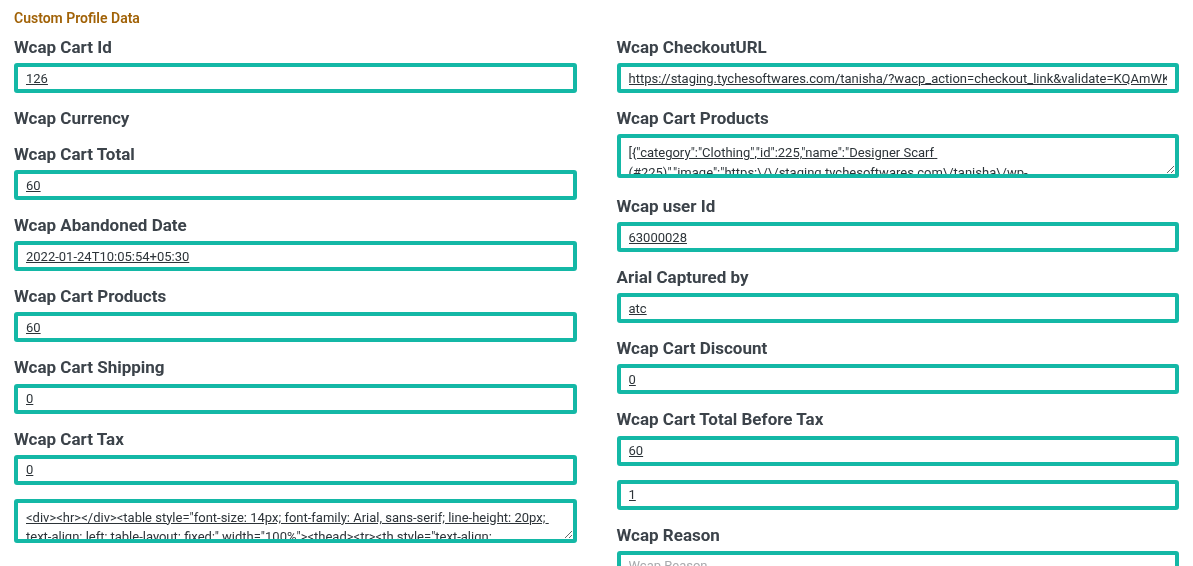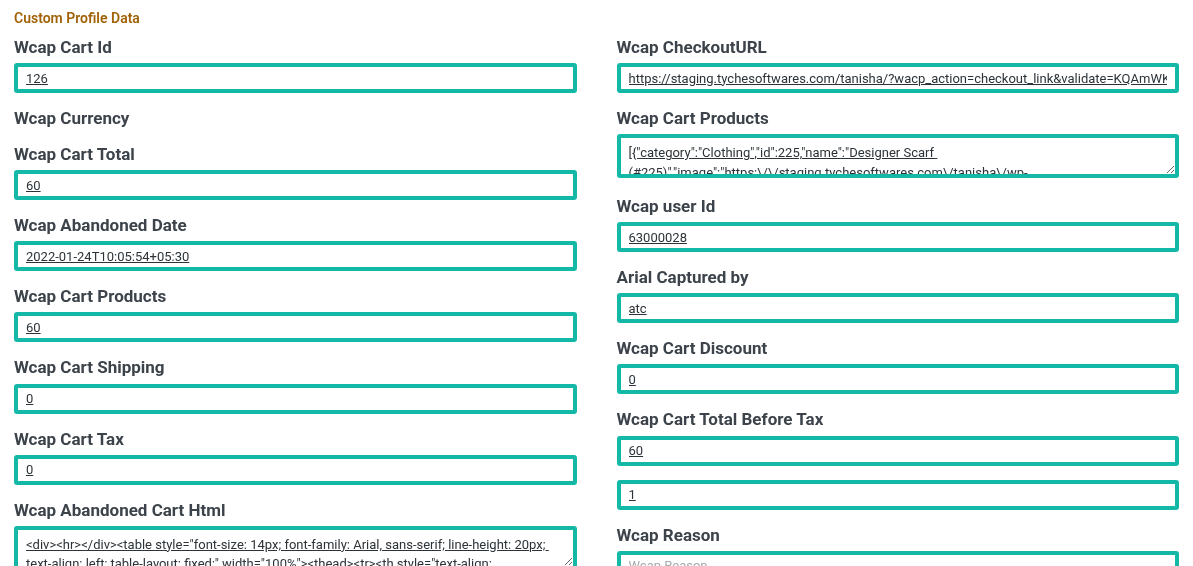--- a/index.html
+++ b/index.html
@@ -102,21 +102,20 @@
       <label>Wcap Cart Shipping</label>
       <input type="text" value="0" style="">
     </div>
 
     <div class="field">
       <label>Wcap Cart Tax</label>
       <input type="text" value="0" style="">
     </div>
 
     <div class="field">
-      <label>Wcap Abandoned Cart Html</label>
       <textarea style="">&lt;div&gt;&lt;hr&gt;&lt;/div&gt;&lt;table style="font-size: 14px; font-family: Arial, sans-serif; line-height: 20px; text-align: left; table-layout: fixed;" width="100%"&gt;&lt;thead&gt;&lt;tr&gt;&lt;th style="text-align: center;word-wrap: unset;"&gt;Image&lt;/th&gt;</textarea>
     </div>
 
   </div>
 
   <div class="col">
 
     <div class="field">
       <label>Wcap CheckoutURL</label>
       <input type="text" value="https://staging.tychesoftwares.com/tanisha/?wacp_action=checkout_link&amp;validate=KQAmWKAs7mFA0gYf3iHwmW9e6" style="">

